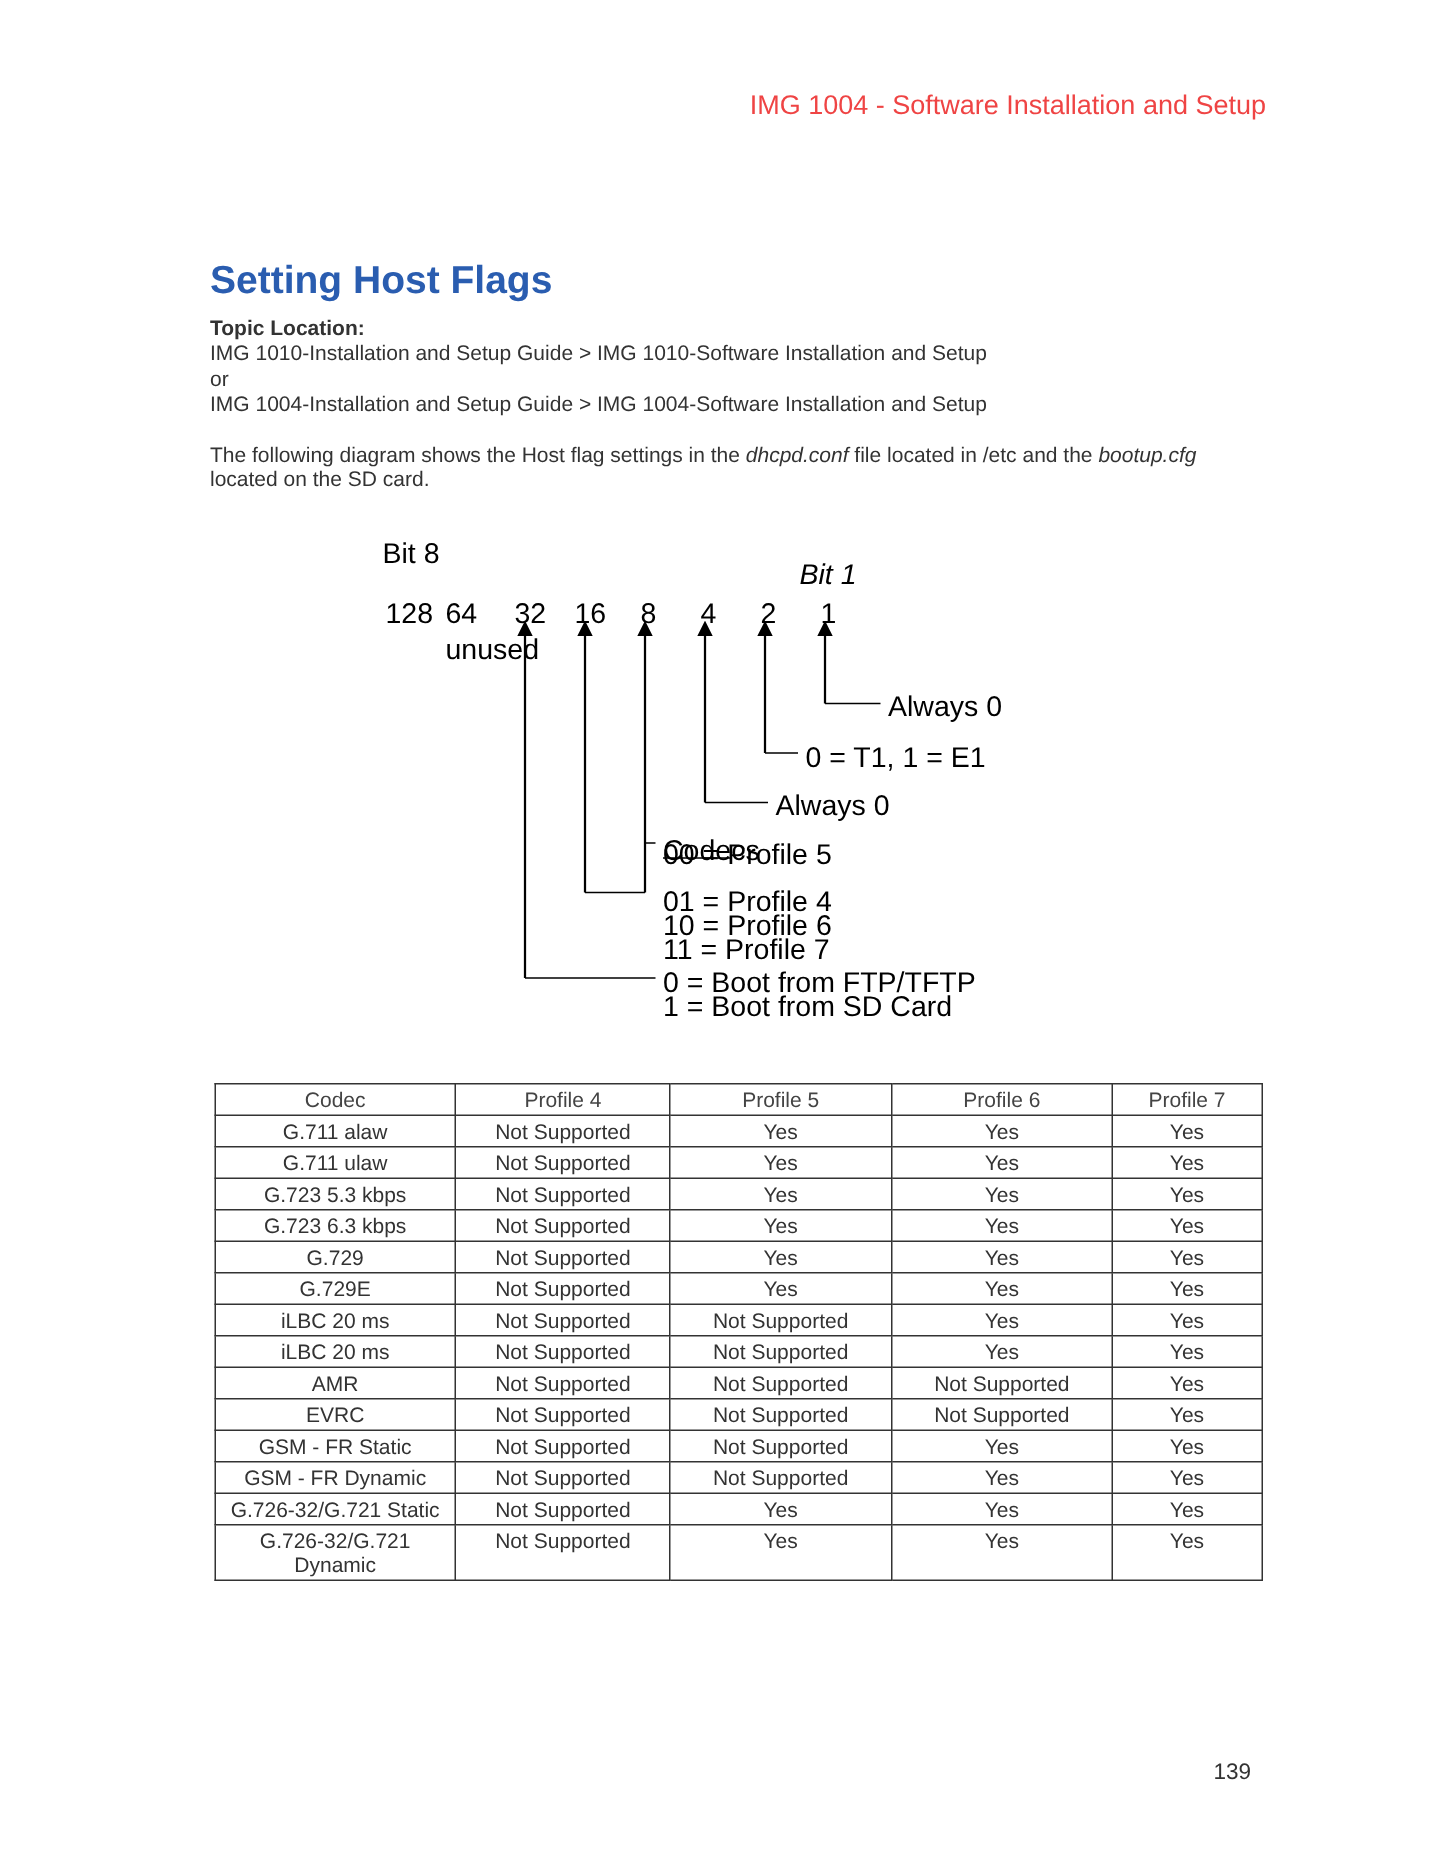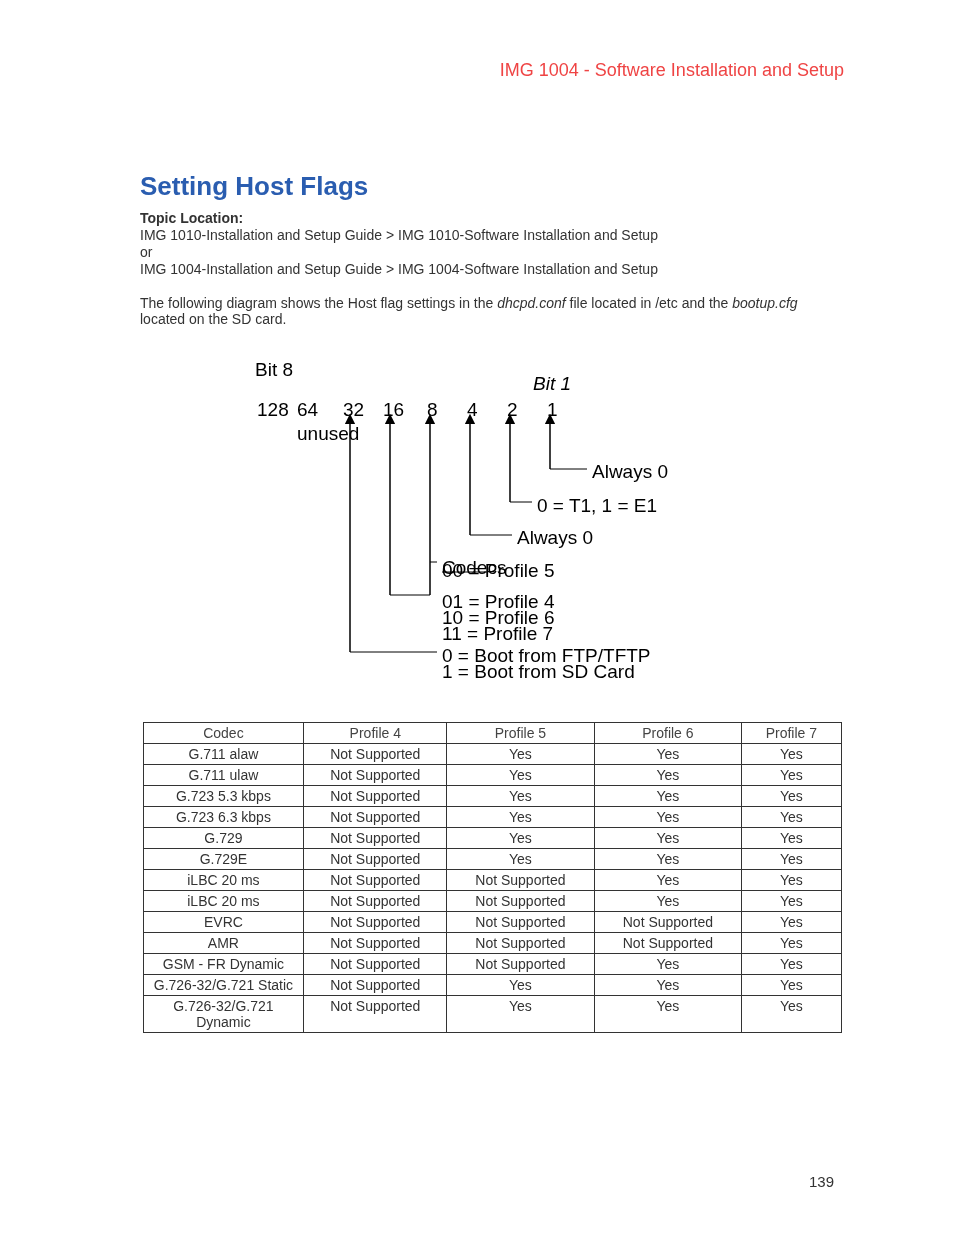--- a/index.html
+++ b/index.html
@@ -214,31 +214,38 @@
           <td>Yes</td>
         </tr>
         <tr>
           <td>iLBC 20 ms</td>
           <td>Not Supported</td>
           <td>Not Supported</td>
           <td>Yes</td>
           <td>Yes</td>
         </tr>
         <tr>
+          <td>AMR</td>
+          <td>Not Supported</td>
+          <td>Not Supported</td>
+          <td>Not Supported</td>
+          <td>Yes</td>
+        </tr>
+        <tr>
           <td>EVRC</td>
           <td>Not Supported</td>
           <td>Not Supported</td>
           <td>Not Supported</td>
           <td>Yes</td>
         </tr>
         <tr>
-          <td>AMR</td>
-          <td>Not Supported</td>
-          <td>Not Supported</td>
-          <td>Not Supported</td>
+          <td>GSM - FR Static</td>
+          <td>Not Supported</td>
+          <td>Not Supported</td>
+          <td>Yes</td>
           <td>Yes</td>
         </tr>
         <tr>
           <td>GSM - FR Dynamic</td>
           <td>Not Supported</td>
           <td>Not Supported</td>
           <td>Yes</td>
           <td>Yes</td>
         </tr>
         <tr>

